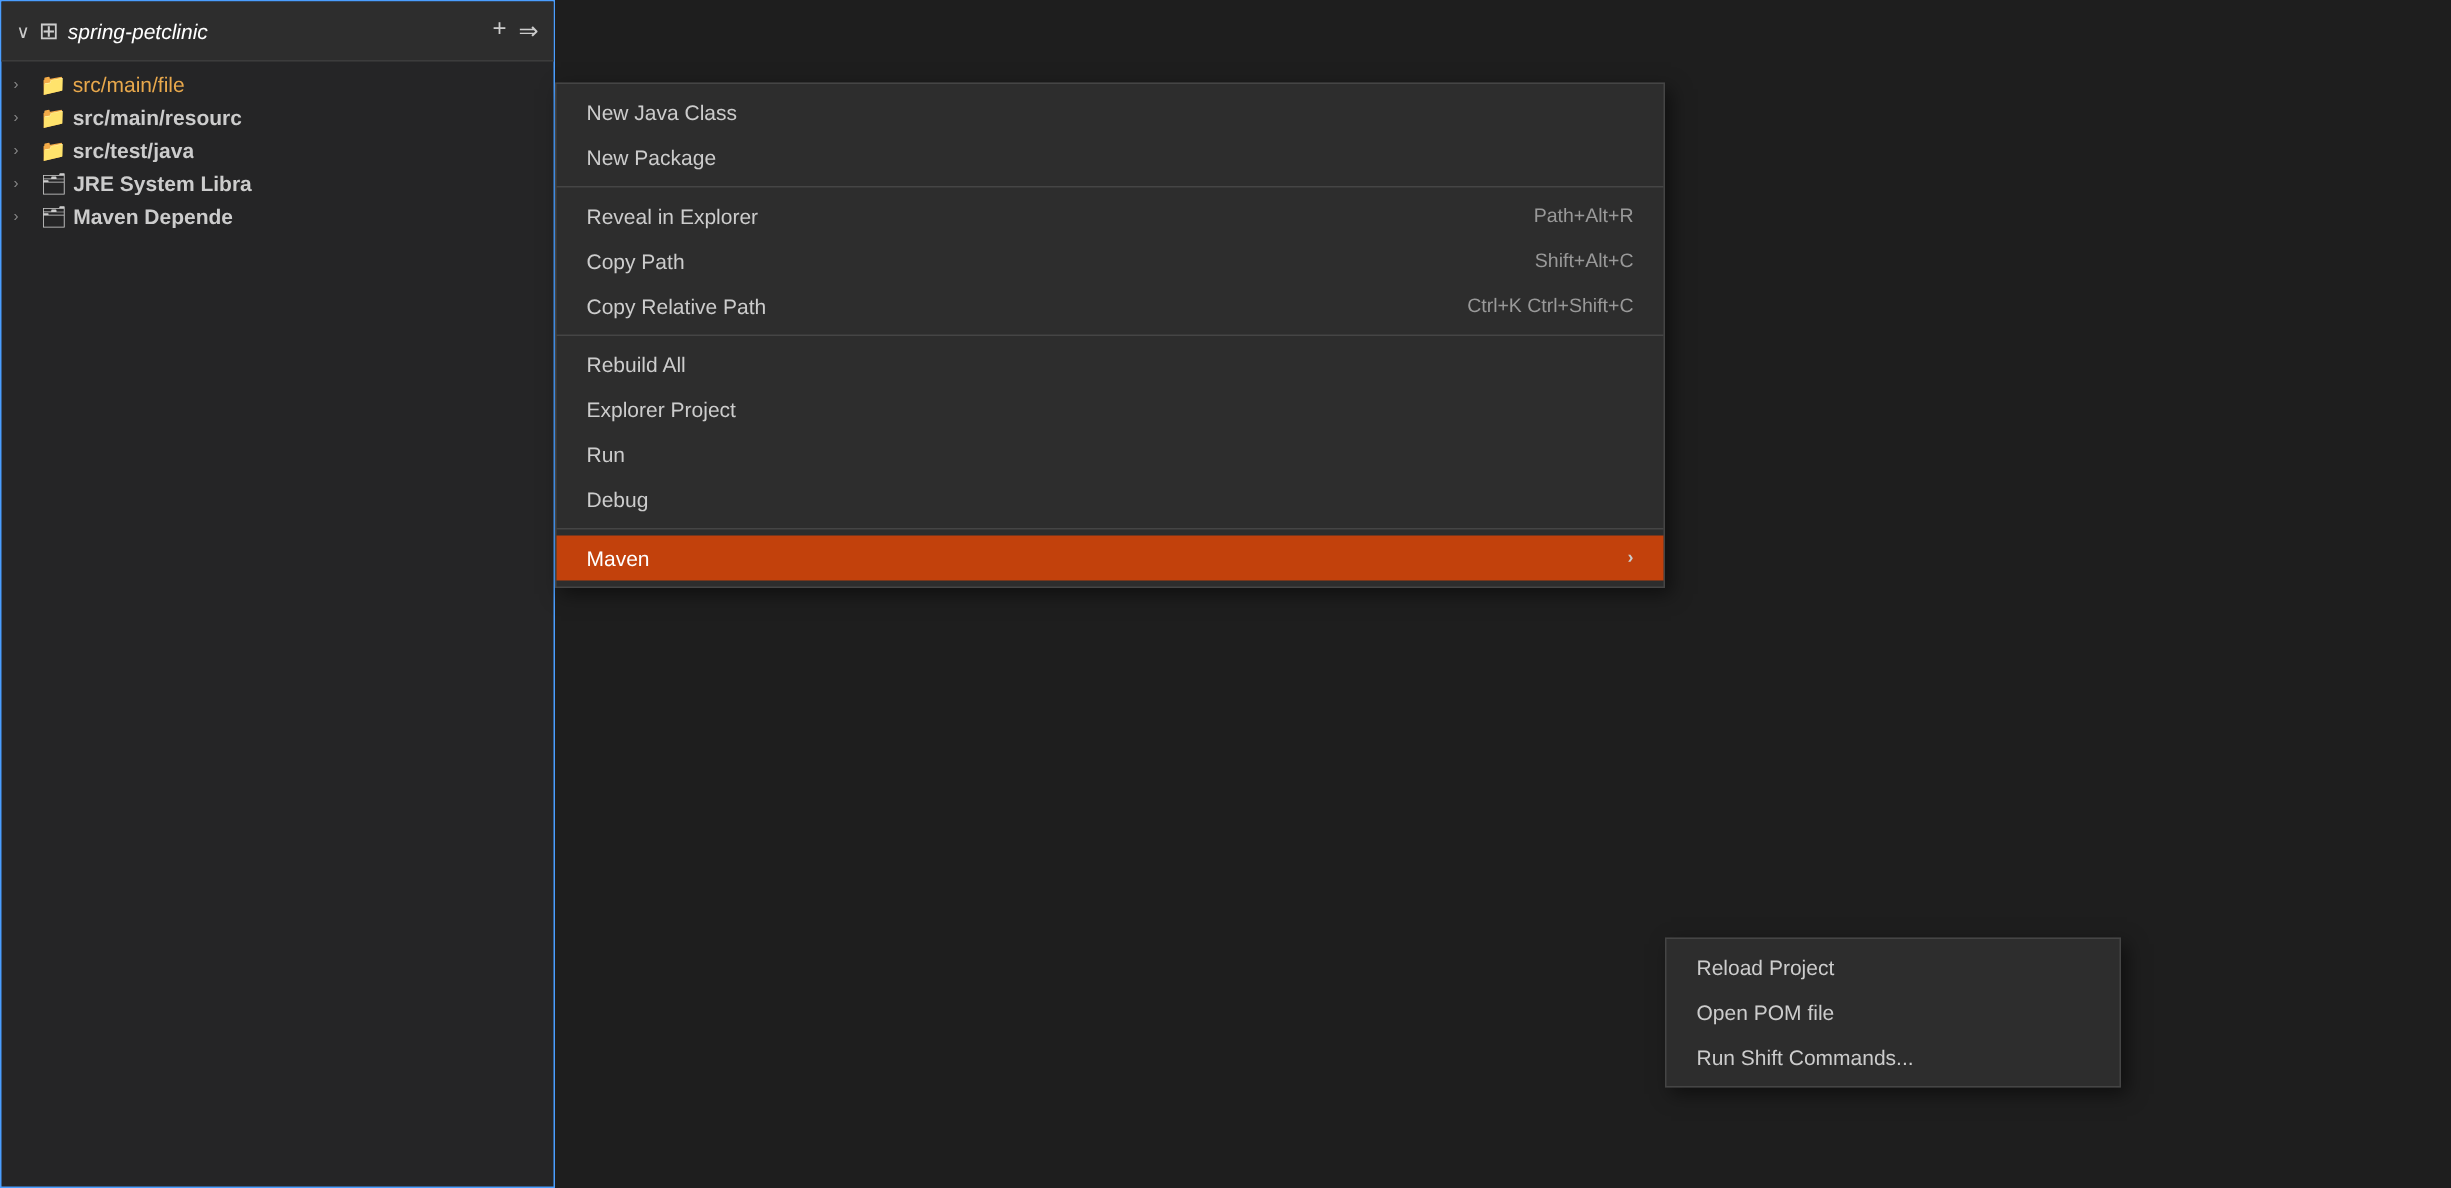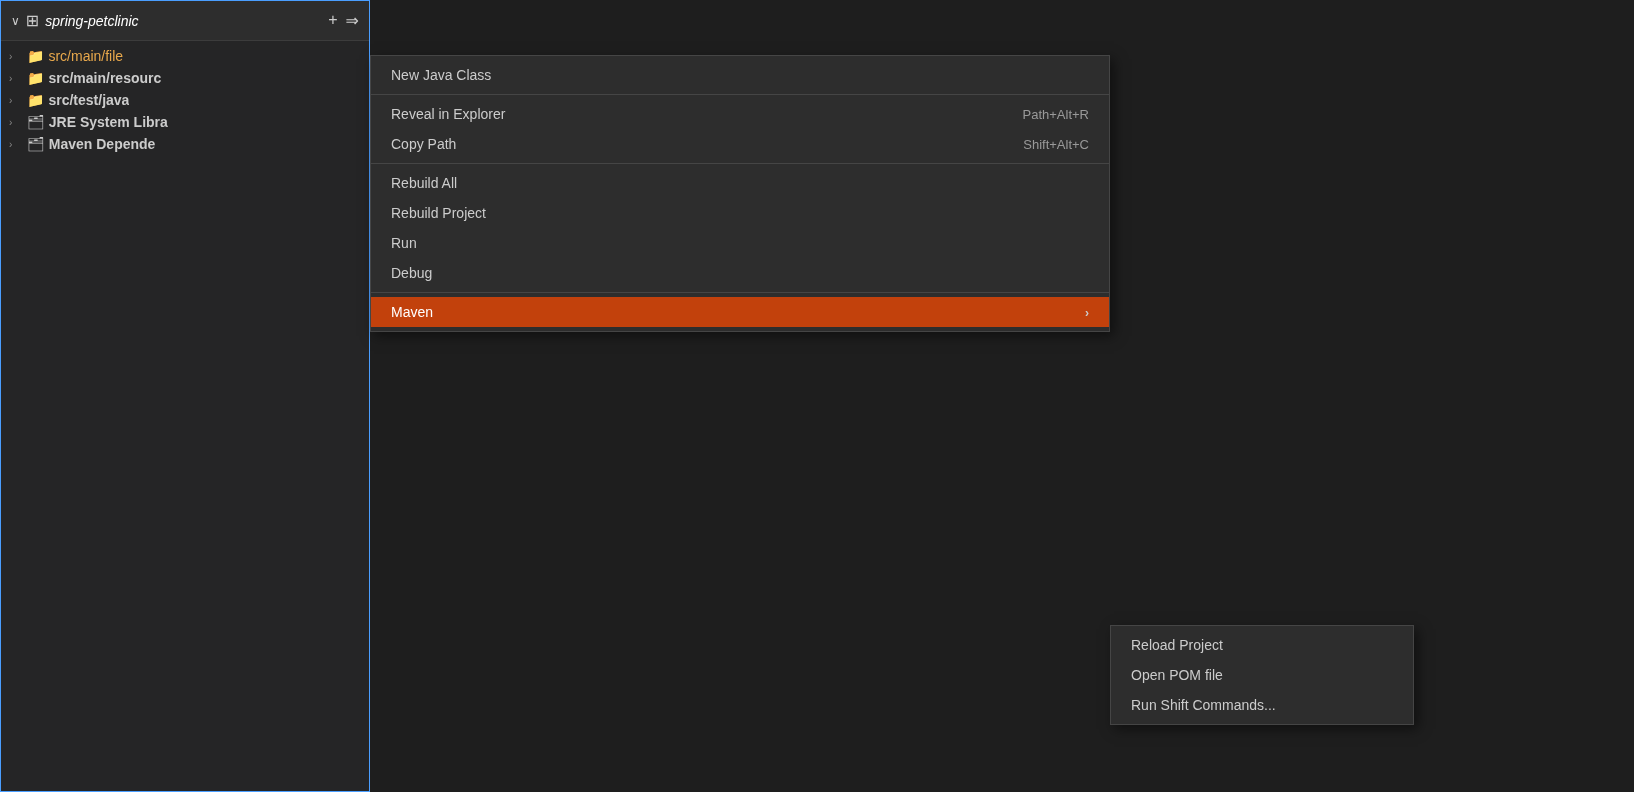--- a/index.html
+++ b/index.html
@@ -110,21 +110,21 @@
       width: 740px;
       background: #2d2d2d;
       border: 1px solid #454545;
       box-shadow: 4px 4px 12px rgba(0,0,0,0.5);
       z-index: 100;
       padding: 4px 0;
     }
 
     .menu-item {
       display: flex;
-      align-items: flex-end;
+      align-items: flex-start;
       justify-content: space-between;
       padding: 7px 20px;
       cursor: pointer;
       color: #cccccc;
       font-size: 14px;
     }
 
     .menu-item .shortcut {
       color: #999999;
       font-size: 13px;
@@ -229,42 +229,49 @@
     </div>
   </div>
 </div>
 
 <div class="context-menu">
 
   <div class="menu-item">
     <span class="menu-item-label">New Java Class</span>
   </div>
 
+  <div class="menu-item">
+    <span class="menu-item-label">New Package</span>
+  </div>
 
   <div class="menu-separator"></div>
 
   <div class="menu-item">
     <span class="menu-item-label">Reveal in Explorer</span>
     <span class="shortcut">Path+Alt+R</span>
   </div>
 
   <div class="menu-item">
     <span class="menu-item-label">Copy Path</span>
     <span class="shortcut">Shift+Alt+C</span>
   </div>
 
+  <div class="menu-item">
+    <span class="menu-item-label">Copy Relative Path</span>
+    <span class="shortcut">Ctrl+K Ctrl+Shift+C</span>
+  </div>
 
   <div class="menu-separator"></div>
 
   <div class="menu-item">
     <span class="menu-item-label">Rebuild All</span>
   </div>
 
   <div class="menu-item">
-    <span class="menu-item-label">Rebuild Project</span>
+    <span class="menu-item-label">Explorer Project</span>
   </div>
 
   <div class="menu-item">
     <span class="menu-item-label">Run</span>
   </div>
 
   <div class="menu-item">
     <span class="menu-item-label">Debug</span>
   </div>
 

